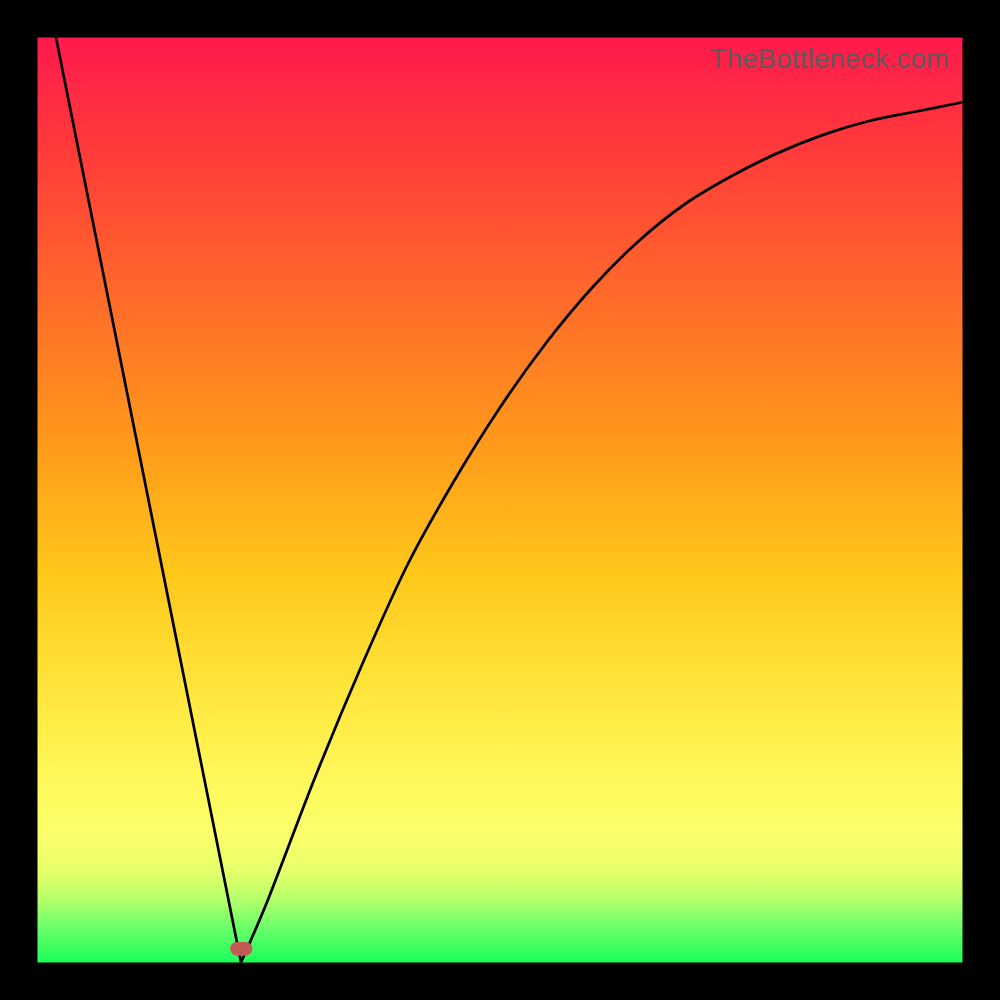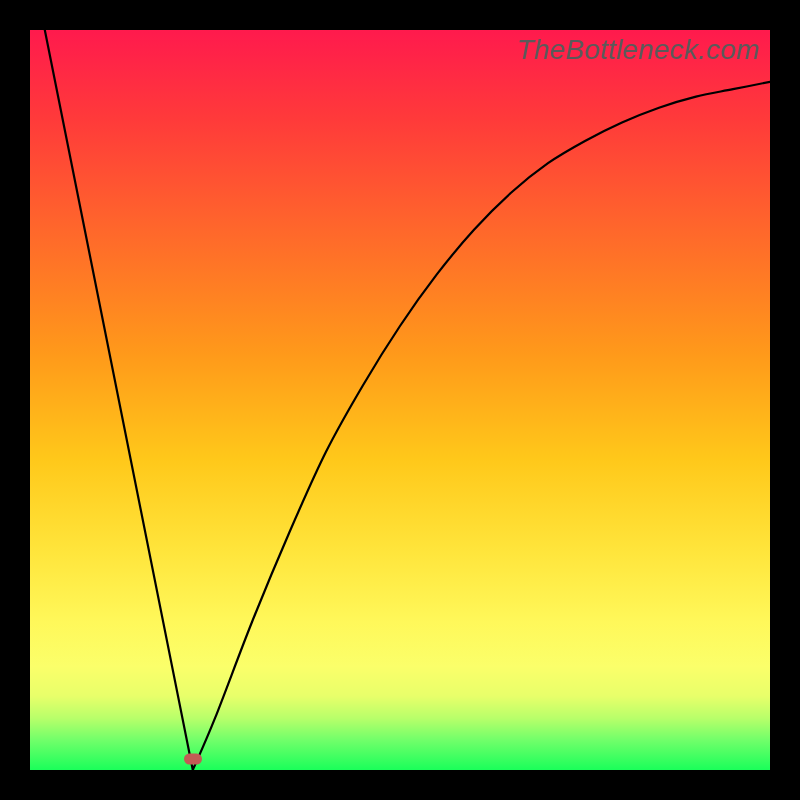--- a/index.html
+++ b/index.html
@@ -37,25 +37,24 @@
       #b8ff6a 93%,
       #70ff6a 96%,
       #1aff5a 100%
     );
   }
   .attribution {
     position: absolute;
     top: 4px;
     right: 10px;
     color: #5a5a5a;
-    font-size: 28px;
+    font-size: 22px;
     letter-spacing: 0.2px;
     font-weight: 400;
     user-select: none;
-    font-style: italic;
   }
   svg.curve {
     position: absolute;
     left: 0;
     top: 0;
     width: 740px;
     height: 740px;
   }
   .marker {
     position: absolute;

